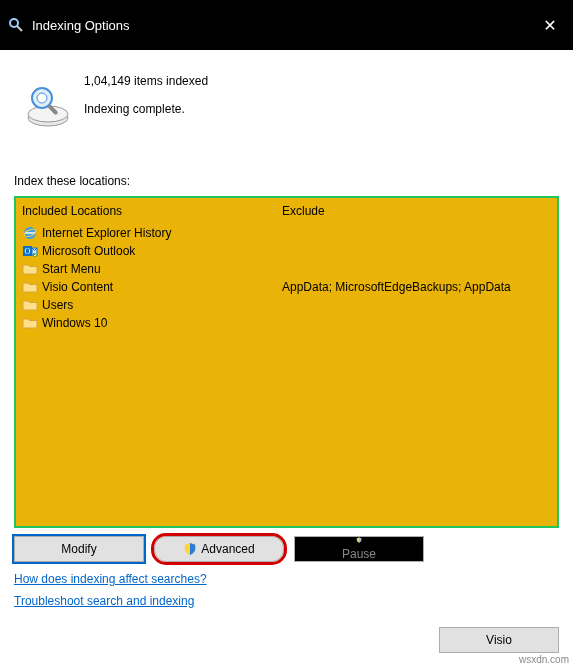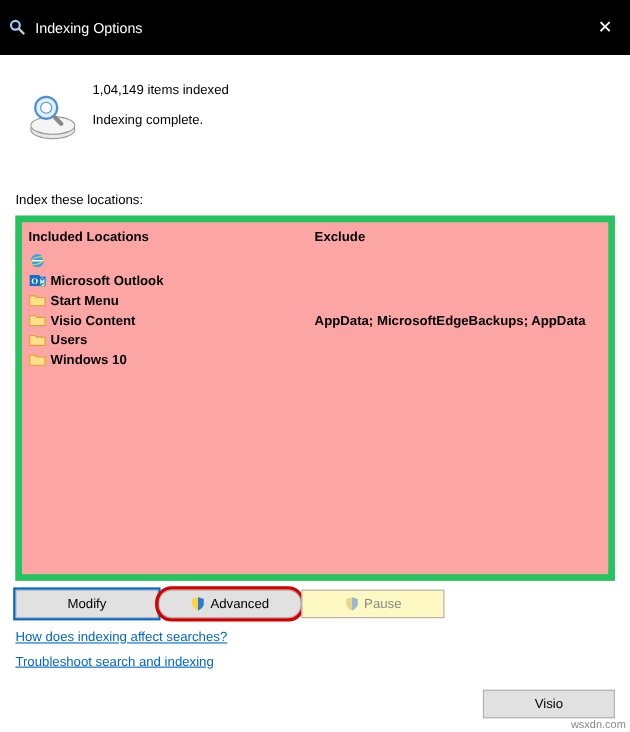--- a/index.html
+++ b/index.html
@@ -31,47 +31,46 @@
   .content { padding: 14px 14px 0 14px; }
   .status-row { display: flex; align-items: flex-start; margin-top: 6px; }
   .status-row .bigicon {
     width: 48px; height: 48px; margin: 12px 12px 0 10px;
     justify-self: center;
   }
   .status-text { margin-top: 4px; }
   .status-text div { margin-bottom: 14px; }
   .section-label { margin-top: 44px; margin-bottom: 8px; }
   .listbox {
-    border: 6px solid #22c55e;
+    border: 2px solid #22c55e;
     height: 332px;
     display: flex;
-    background: #fca5a5;
-    font-weight: bold;
+    background: #eab308;
   }
   .col {
     padding: 4px 6px 4px 6px;
   }
   .col.left { width: 260px; }
   .col.right { flex: 1; }
   .col-header { padding: 2px 0 6px 0; }
   .row { display: flex; align-items: center; height: 18px; line-height: 18px; }
   .row .ricon { width: 16px; height: 16px; margin-right: 4px; flex: 0 0 16px; }
   .exclude-val { height: 18px; line-height: 18px; }
   .button-row {
-    display: flex; margin-top: 8px;
+    display: flex; gap: 10px; margin-top: 8px;
   }
   .btn {
     width: 130px; height: 26px;
     border: 1px solid #adadad;
     background: #e1e1e1;
     display: flex; align-items: center; justify-content: center;
     gap: 4px; font-size: 12px;
     cursor: default;
   }
-  .btn.disabled { color: #888; background: #fef9c3; }
+  .btn.disabled { color: #888; background: #000000; flex-direction: column; }
   .btn.hl-blue { outline: 2px solid #0066cc; outline-offset: 0; }
   .btn.hl-red { outline: 3px solid #d40000; outline-offset: 0; border-radius: 12px; }
   .shield { width: 14px; height: 14px; }
   .links { margin-top: 10px; }
   .links a {
     color: #0066cc; text-decoration: underline;
     display: inline-block; margin-bottom: 8px; cursor: pointer;
   }
   .close-row {
     position: absolute; right: 14px; bottom: 12px;
@@ -120,20 +119,21 @@
   <div class="listbox">
     <div class="col left">
       <div class="col-header">Included Locations</div>
       <div id="loc-rows">
           <div class="row">
             <span class="ricon"><svg viewBox="0 0 16 16">
                 <circle cx="8" cy="8" r="6" fill="#3aa0e8"></circle>
                 <path d="M3 8 h10" stroke="#fff" stroke-width="1.5"></path>
                 <ellipse cx="8" cy="8" rx="6" ry="3" fill="none" stroke="#ffd23e" stroke-width="1" transform="rotate(-20 8 8)"></ellipse>
               </svg></span>
+            <span>Internet Explorer History</span>
           </div>
           <div class="row">
             <span class="ricon"><svg viewBox="0 0 16 16">
                 <rect x="1" y="3" width="9" height="10" fill="#1070c8"></rect>
                 <text x="5.5" y="11" font-size="8" text-anchor="middle" fill="#fff" font-family="Segoe UI">O</text>
                 <rect x="10" y="5" width="5" height="7" fill="#cde5f7" stroke="#1070c8"></rect>
                 <path d="M10 5 l2.5 2.5 L15 5" fill="none" stroke="#1070c8"></path>
                 <rect x="11" y="10.5" width="4" height="3" fill="#2e9e45"></rect>
                 <path d="M12 12 l1 1 l1.5 -2" stroke="#fff" fill="none" stroke-width="1"></path>
               </svg></span>

